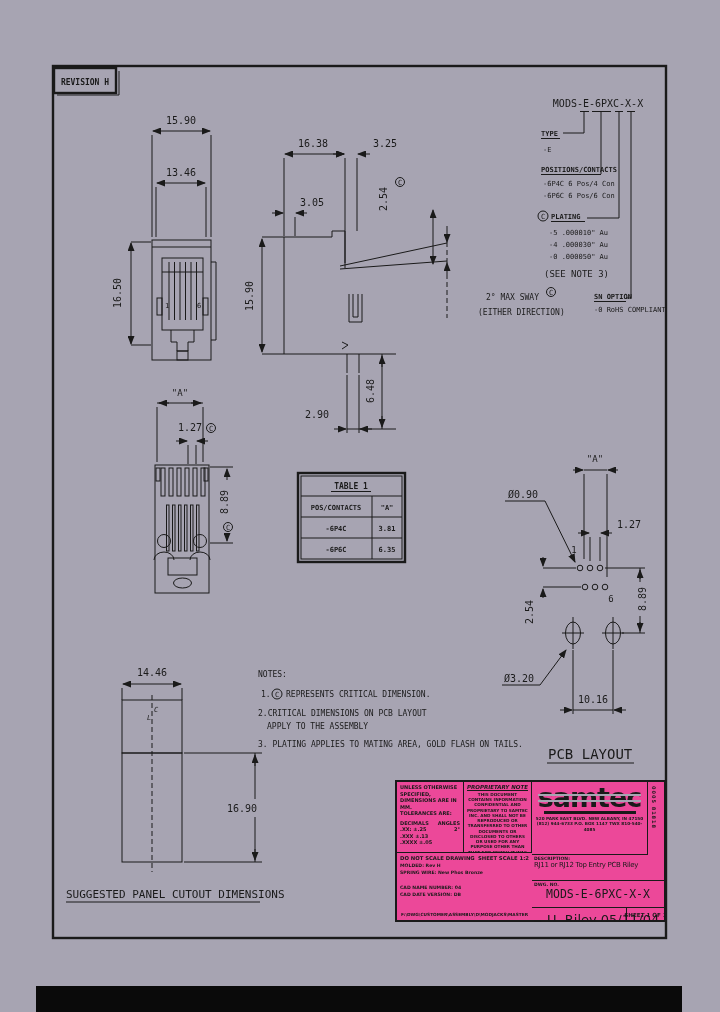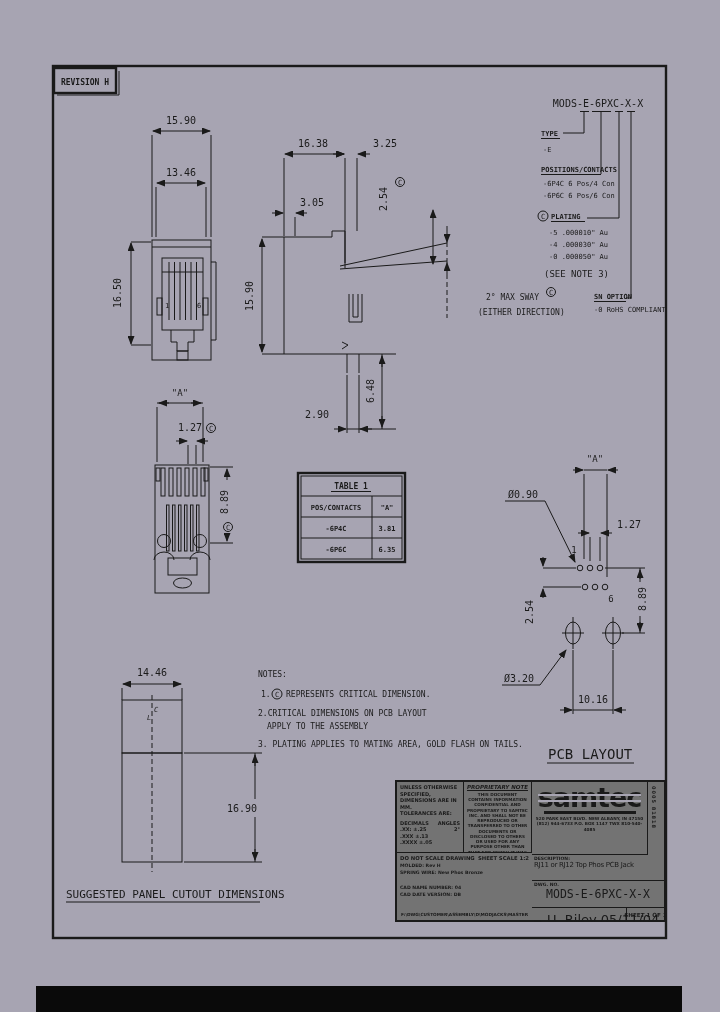--- a/index.html
+++ b/index.html
@@ -7,21 +7,21 @@
         font-family:"DejaVu Sans Mono",monospace;color:#1a1a1a;}
   svg{position:absolute;left:0;top:0;}
   svg .ln{stroke:#1a1a1a;fill:none;stroke-width:1;}
   svg .thk{stroke-width:2.4;}
   svg .dash{stroke-dasharray:5,3;}
   svg text{fill:#1a1a1a;stroke:none;font-family:"DejaVu Sans Mono",monospace;}
   .t7{font-size:7px;} .t8{font-size:8px;} .t9{font-size:9px;} .t10{font-size:10px;}
   .t11{font-size:11px;} .t14{font-size:14px;} .b{font-weight:bold;}
   
   .tb{position:absolute;left:395px;top:780px;width:271px;height:142px;
-      border:2px solid #1a1a1a;box-sizing:border-box;background:#737373;
+      border:2px solid #1a1a1a;box-sizing:border-box;background:#ec4899;
       font-family:"DejaVu Sans",sans-serif;}
   .tb *{box-sizing:border-box;}
   .cell{position:absolute;overflow:hidden;}
   .tb-tol{left:0;top:0;width:67px;height:71px;border-right:1.5px solid #1a1a1a;border-bottom:1.5px solid #1a1a1a;
           padding:2px 3px;font-size:5px;line-height:1.3;font-weight:bold;}
   .tolrow{display:flex;justify-content:space-between;}
   .tb-prop{left:67px;top:0;width:68px;height:71px;border-right:1.5px solid #1a1a1a;border-bottom:1.5px solid #1a1a1a;
            padding:2px 2px;font-size:4.2px;line-height:1.25;text-align:center;font-weight:bold;}
   .prop-title{font-size:5.5px;font-style:italic;text-decoration:underline;margin-bottom:1px;}
   .tb-brand{left:135px;top:0;width:115px;height:73px;border-bottom:1.5px solid #1a1a1a;text-align:center;padding-top:3px;}
@@ -438,21 +438,21 @@
     <div>SPRING WIRE: New Phos Bronze</div>
     <div style="margin-top:8px;">
       <div>CAD NAME NUMBER: 04</div>
       <div>CAD DATE VERSION: DB</div>
     </div>
     <div class="tb-path">F:\DWG\CUSTOMER\ASSEMBLY\D\MODJACKS\MASTER</div>
   </div>
 
   <div class="cell tb-desc">
     <div class="lbl">DESCRIPTION:</div>
-    <div class="desc-val">RJ11 or RJ12 Top Phos PCB Jack</div>
+    <div class="desc-val">RJ11 or RJ12 Top Entry PCB Riley</div>
   </div>
 
   <div class="cell tb-dwg">
     <div class="lbl">DWG. NO.</div>
     <div class="dwg-val">MODS-E-6PXC-X-X</div>
   </div>
 
   <div class="cell tb-by">
     <div class="by-cell">
       <span class="lbl">BY:</span>

